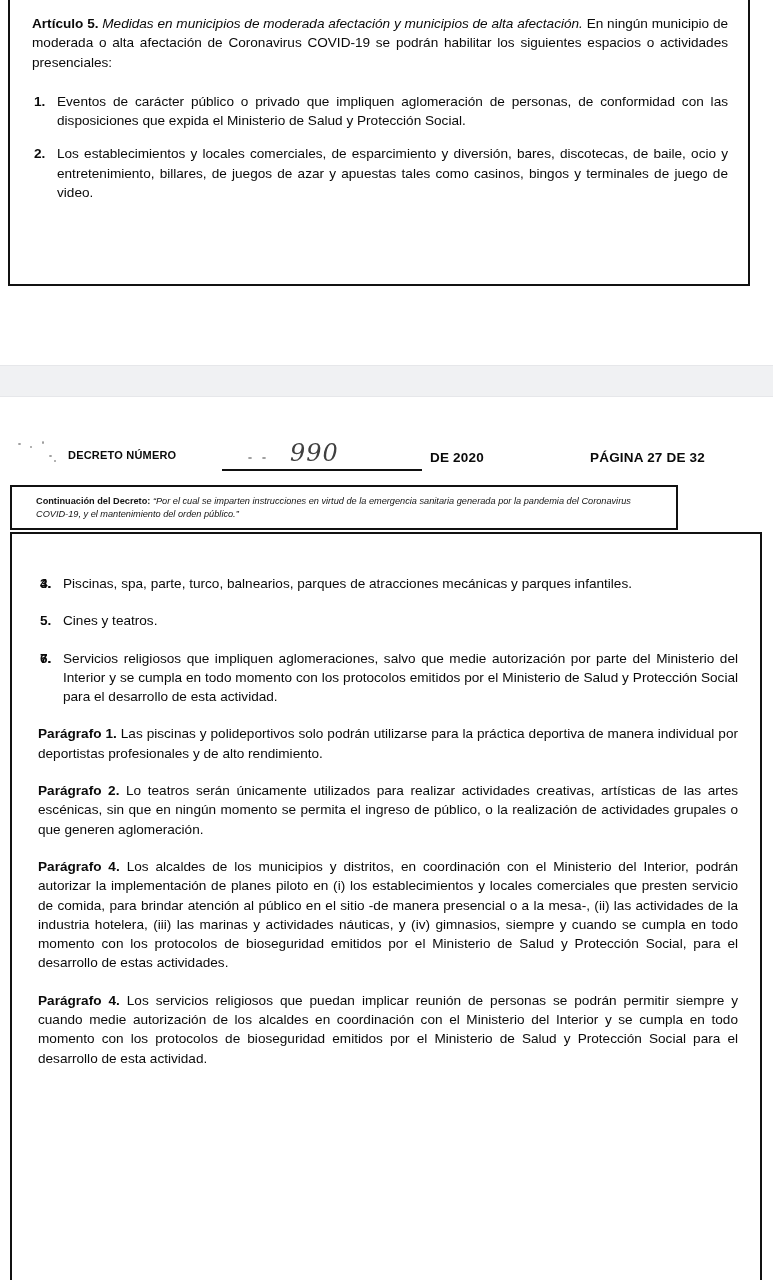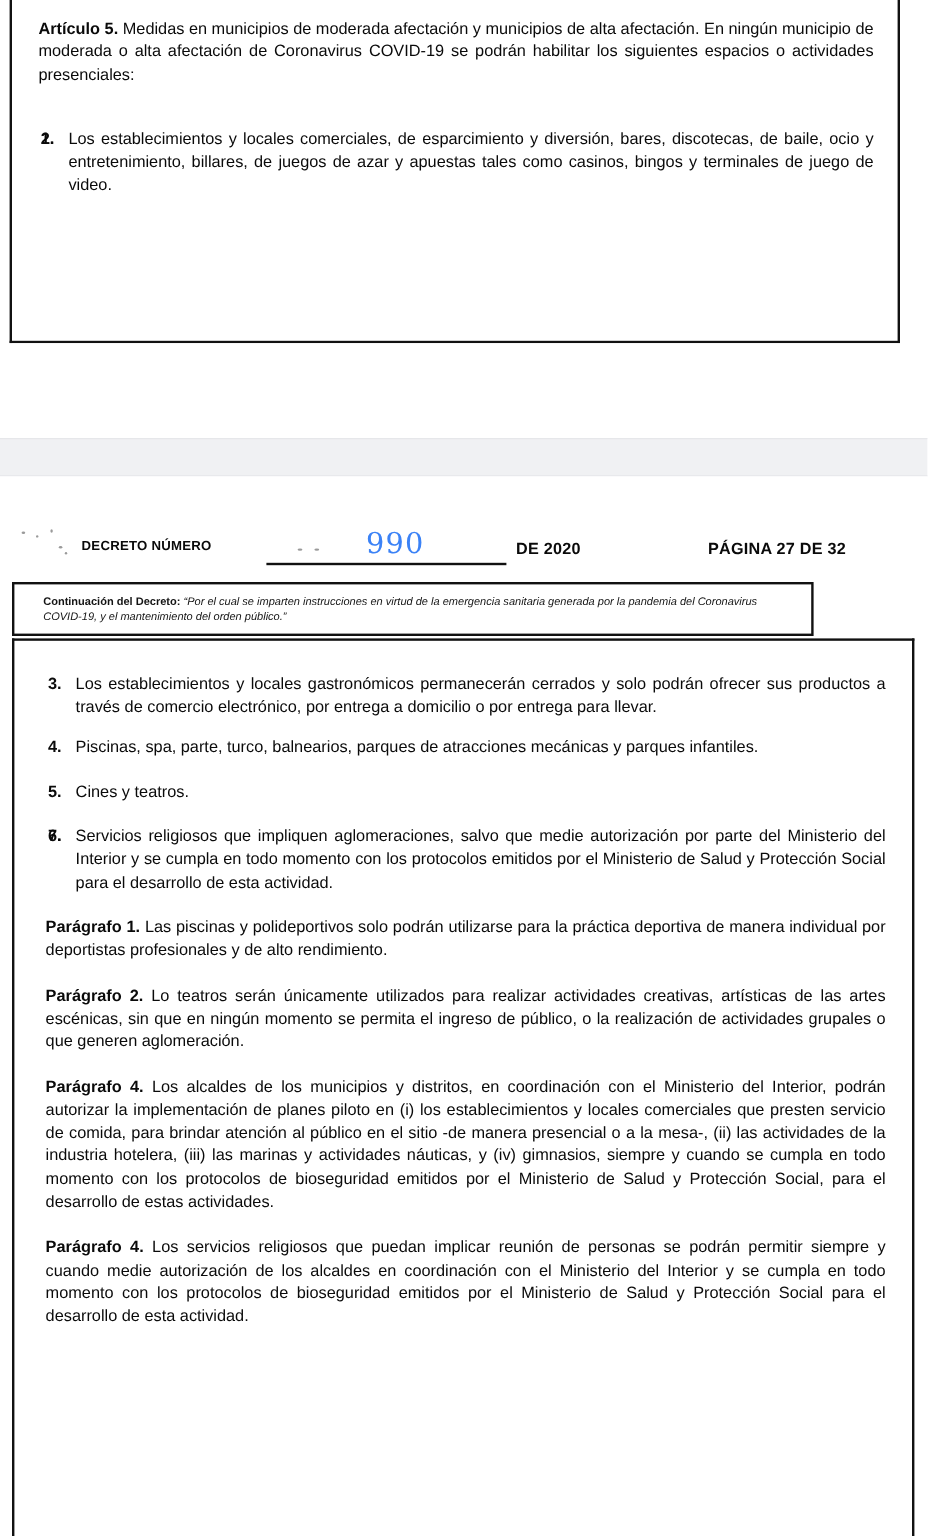--- a/index.html
+++ b/index.html
@@ -90,27 +90,28 @@
   .dh-rule {
     position: absolute;
     left: 222px;
     top: 28px;
     width: 200px;
     height: 2px;
     background: #111111;
   }
   .dh-number {
     position: absolute;
-    left: 305px;
+    left: 290px;
     top: -2px;
     font-family: "DejaVu Serif", serif;
     font-size: 24px;
     font-weight: normal;
-    color: #3b82f6;
+    color: #404040;
     letter-spacing: 1px;
+    font-style: italic;
   }
   .dh-year {
     position: absolute;
     left: 430px;
     top: 9px;
     font-size: 13.5px;
     font-weight: bold;
     letter-spacing: 0.2px;
   }
   .dh-page {
@@ -168,21 +169,21 @@
   }
 
   
   .lead-para {
     font-size: 13.6px;
     line-height: 1.42;
     text-align: justify;
     margin: 0 0 14px 0;
   }
   .lead-para .art-label { font-weight: bold; }
-  .lead-para .art-title { }
+  .lead-para .art-title { font-style: italic; }
 
   ol.num-list {
     list-style: none;
     margin: 0;
     padding: 0;
   }
   ol.num-list > li {
     position: relative;
     padding-left: 25px;
     margin-bottom: 14px;
@@ -221,20 +222,21 @@
         <span class="art-label">Artículo 5.</span>
         <span class="art-title">Medidas en municipios de moderada afectación y municipios de alta afectación.</span>
         <span>En ningún municipio de moderada o alta afectación de Coronavirus COVID-19 se podrán habilitar los siguientes espacios o actividades presenciales:</span>
       </p>
 
       <div class="spacer-sm"></div>
 
       <ol class="num-list">
         <li>
           <span class="marker">1.</span>
+          <span>Eventos de carácter público o privado que impliquen aglomeración de personas, de conformidad con las disposiciones que expida el Ministerio de Salud y Protección Social.</span>
         </li>
         <li>
           <span class="marker">2.</span>
           <span>Los establecimientos y locales comerciales, de esparcimiento y diversión, bares, discotecas, de baile, ocio y entretenimiento, billares, de juegos de azar y apuestas tales como casinos, bingos y terminales de juego de video.</span>
         </li>
       </ol>
 
     </div>
   </div>
 
@@ -265,21 +267,20 @@
         <span>“Por el cual se imparten instrucciones en virtud de la emergencia sanitaria generada por la pandemia del Coronavirus COVID-19, y el mantenimiento del orden público.”</span>
       </div>
     </div>
 
     <div class="body-box">
       <div class="body-inner">
 
         <ol class="num-list">
           <li>
             <span class="marker">3.</span>
-            <span>Los establecimientos y locales gastronómicos permanecerán cerrados y solo podrán ofrecer sus productos a través de comercio electrónico, por entrega a domicilio o por entrega para llevar.</span>
           </li>
           <li style="margin-bottom:18px;">
             <span class="marker">4.</span>
             <span>Piscinas, spa, parte, turco, balnearios, parques de atracciones mecánicas y parques infantiles.</span>
           </li>
           <li style="margin-bottom:18px;">
             <span class="marker">5.</span>
             <span>Cines y teatros.</span>
           </li>
           <li style="margin-bottom:14px;">

